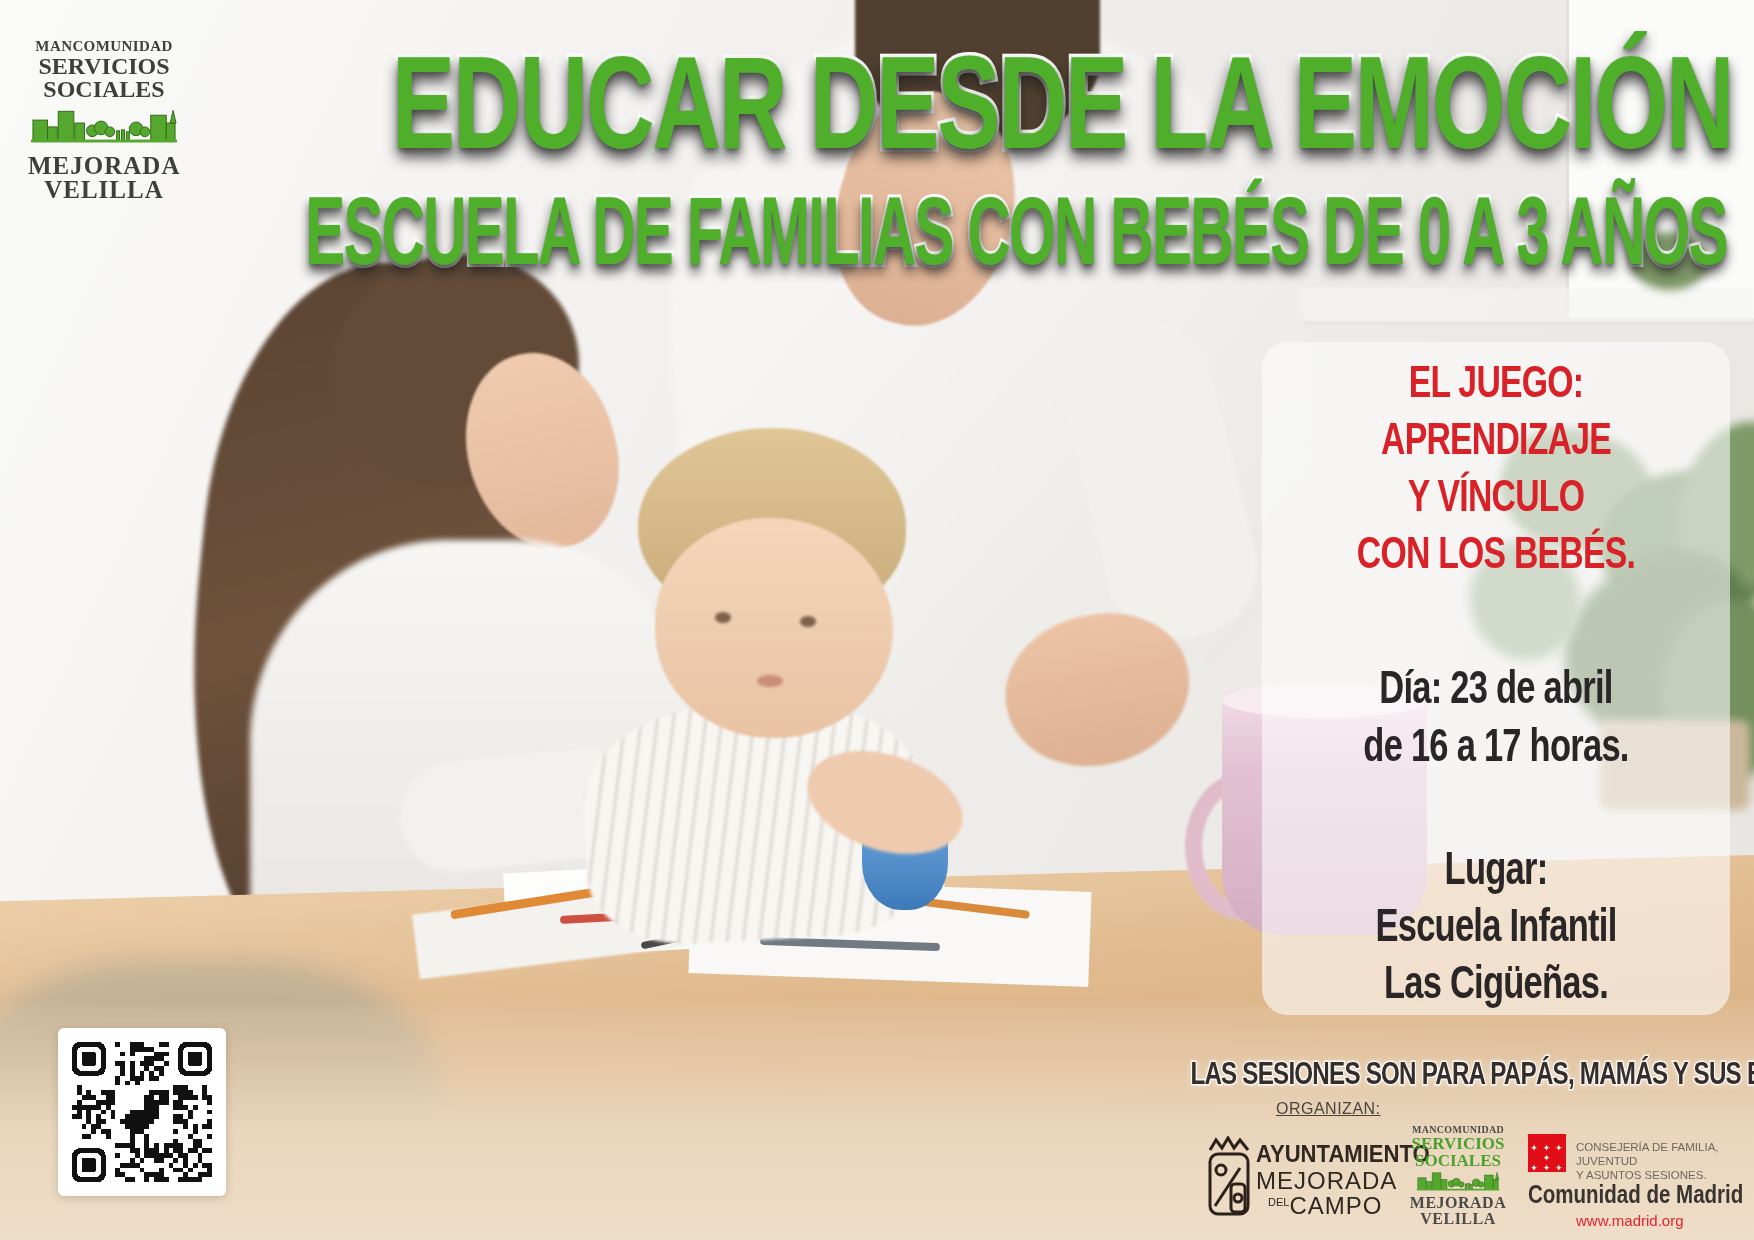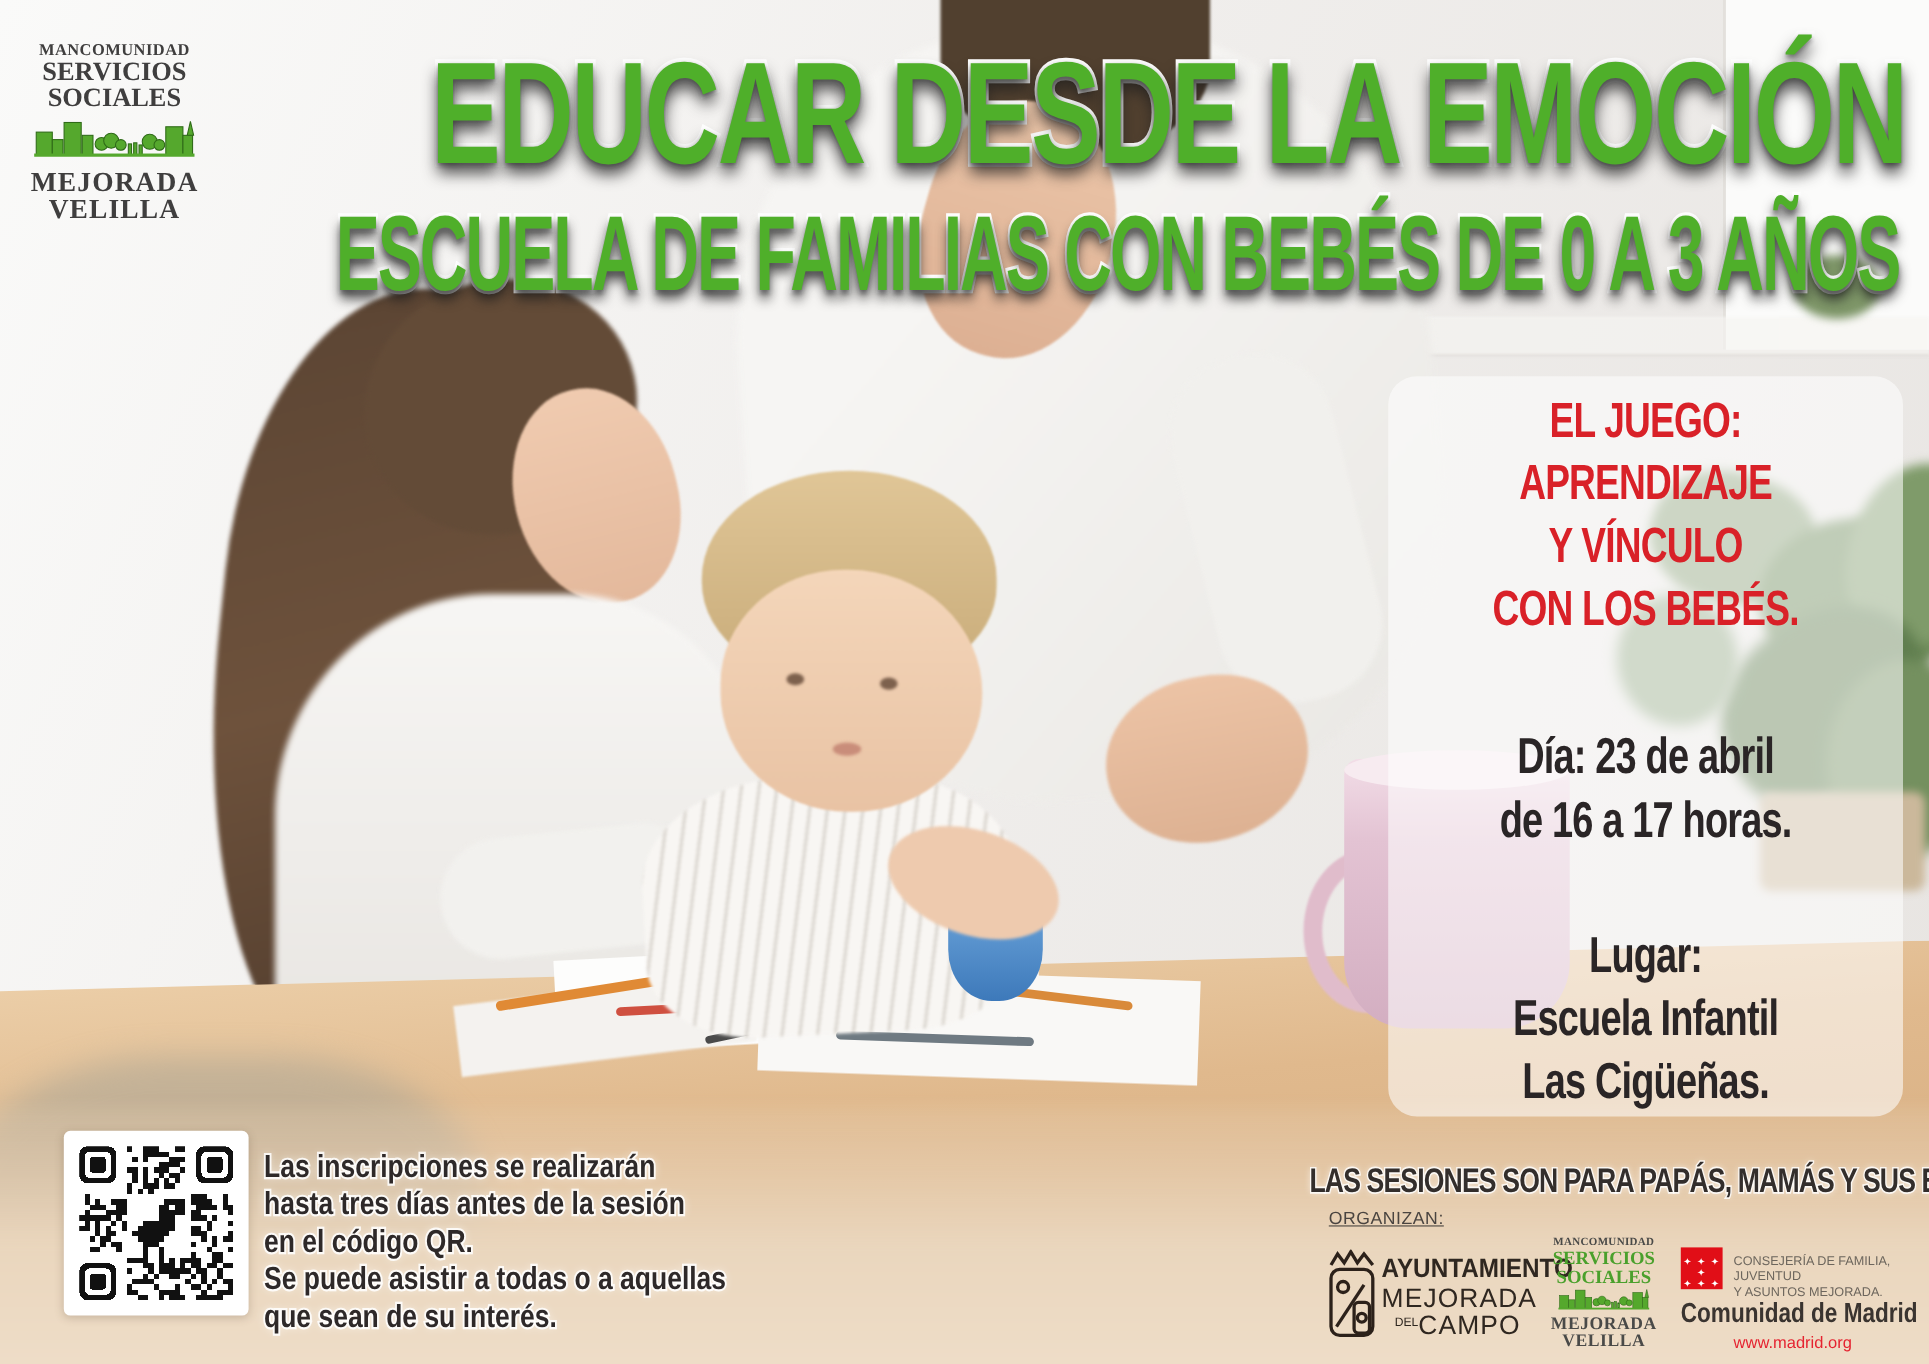--- a/index.html
+++ b/index.html
@@ -82,21 +82,21 @@
   .qr-card{left:58px;top:1028px;width:168px;height:168px;background:#ffffff;border-radius:6px;box-shadow:0 2px 8px rgba(90,70,50,.25);}
   .qr-card svg{position:absolute;left:14px;top:14px;}
   .reg{left:240px;top:1044px;color:#2e2929;font-weight:bold;font-size:29px;line-height:34px;}
   .reg div{transform:scaleX(.83);transform-origin:0 50%;white-space:nowrap;
     -webkit-text-stroke:4px rgba(255,255,255,.85);paint-order:stroke;
     text-shadow:0 0 10px rgba(255,255,255,.9);}
   
   .sessions{left:1120px;top:1056px;width:640px;text-align:center;font-size:31px;font-weight:bold;color:#332e2c;
     letter-spacing:-1px;white-space:nowrap;transform:scaleX(.78);transform-origin:50% 50%;
     -webkit-text-stroke:3px rgba(255,255,255,.8);paint-order:stroke;text-shadow:0 0 8px rgba(255,255,255,.85);}
-  .organizan{left:1208px;top:1100px;font-size:16px;color:#4a4440;letter-spacing:.5px;text-decoration:underline;}
+  .organizan{left:1276px;top:1100px;font-size:16px;color:#4a4440;letter-spacing:.5px;text-decoration:underline;}
   .ayto-icon{left:1206px;top:1136px;}
   .ayto-name{left:1256px;top:1140px;font-size:24px;font-weight:bold;color:#2f2720;transform:scaleX(.92);transform-origin:0 50%;white-space:nowrap;}
   .ayto-town{left:1256px;top:1167px;font-size:24px;color:#2f2720;letter-spacing:1px;white-space:nowrap;}
   .ayto-campo{left:1268px;top:1192px;color:#2f2720;white-space:nowrap;text-align:center;}
   .ayto-campo .del{font-size:11px;vertical-align:8px;}
   .ayto-campo .campo{font-size:24px;letter-spacing:1px;}
   .manc2{left:1408px;top:1124px;width:100px;text-align:center;font-family:"Liberation Serif",serif;font-weight:bold;}
   .manc2 .o{font-size:10px;color:#4a4a48;letter-spacing:.3px;}
   .manc2 .g{font-size:17px;line-height:17px;color:#4aa02c;}
   .manc2 .t{font-size:16px;line-height:16px;color:#4a4a48;letter-spacing:.5px;}
@@ -439,27 +439,20 @@
         <rect x="12" y="18" width="3" height="1" fill="#111"></rect>
         <rect x="12" y="19" width="1" height="2" fill="#111"></rect>
         <rect x="15" y="19" width="1" height="2" fill="#111"></rect>
         <rect x="15" y="21" width="1" height="1" fill="#111"></rect>
         <rect x="12" y="21" width="1" height="1" fill="#111"></rect>
         <rect x="16" y="15" width="2" height="1" fill="#111"></rect>
         <rect x="17" y="11" width="1" height="1" fill="#fff"></rect>
       </svg>
   </div>
 
-  <div class="abs reg">
-    <div>Las inscripciones se realizarán</div>
-    <div>hasta tres días antes de la sesión</div>
-    <div>en el código QR.</div>
-    <div>Se puede asistir a todas o a aquellas</div>
-    <div>que sean de su interés.</div>
-  </div>
 
   <div class="abs sessions">LAS SESIONES SON PARA PAPÁS, MAMÁS Y SUS BEBÉS.</div>
   <div class="abs organizan">ORGANIZAN:</div>
 
   <svg class="abs ayto-icon" width="46" height="82" viewBox="0 0 46 82">
     <g fill="none" stroke="#2c211a" stroke-width="3">
       <path d="M4 14 L10 4 L16 12 L22 2 L28 12 L34 4 L42 14"></path>
       <rect x="4" y="18" width="38" height="60" rx="8"></rect>
       <circle cx="15" cy="34" r="5"></circle>
       <path d="M9 70 L34 32"></path>
@@ -500,18 +493,18 @@
     <div class="t">MEJORADA</div>
     <div class="t">VELILLA</div>
   </div>
 
   <div class="abs flag">
     <div>✦ ✦ ✦ ✦</div>
     <div>✦ ✦ ✦</div>
   </div>
   <div class="abs dept">
     <div>CONSEJERÍA DE FAMILIA, JUVENTUD</div>
-    <div>Y ASUNTOS MEJORADA.</div>
+    <div>Y ASUNTOS SESIONES.</div>
   </div>
   <div class="abs cam-name">Comunidad de Madrid</div>
   <div class="abs cam-url">www.madrid.org</div>
 
 </div>
 
 </body></html>

